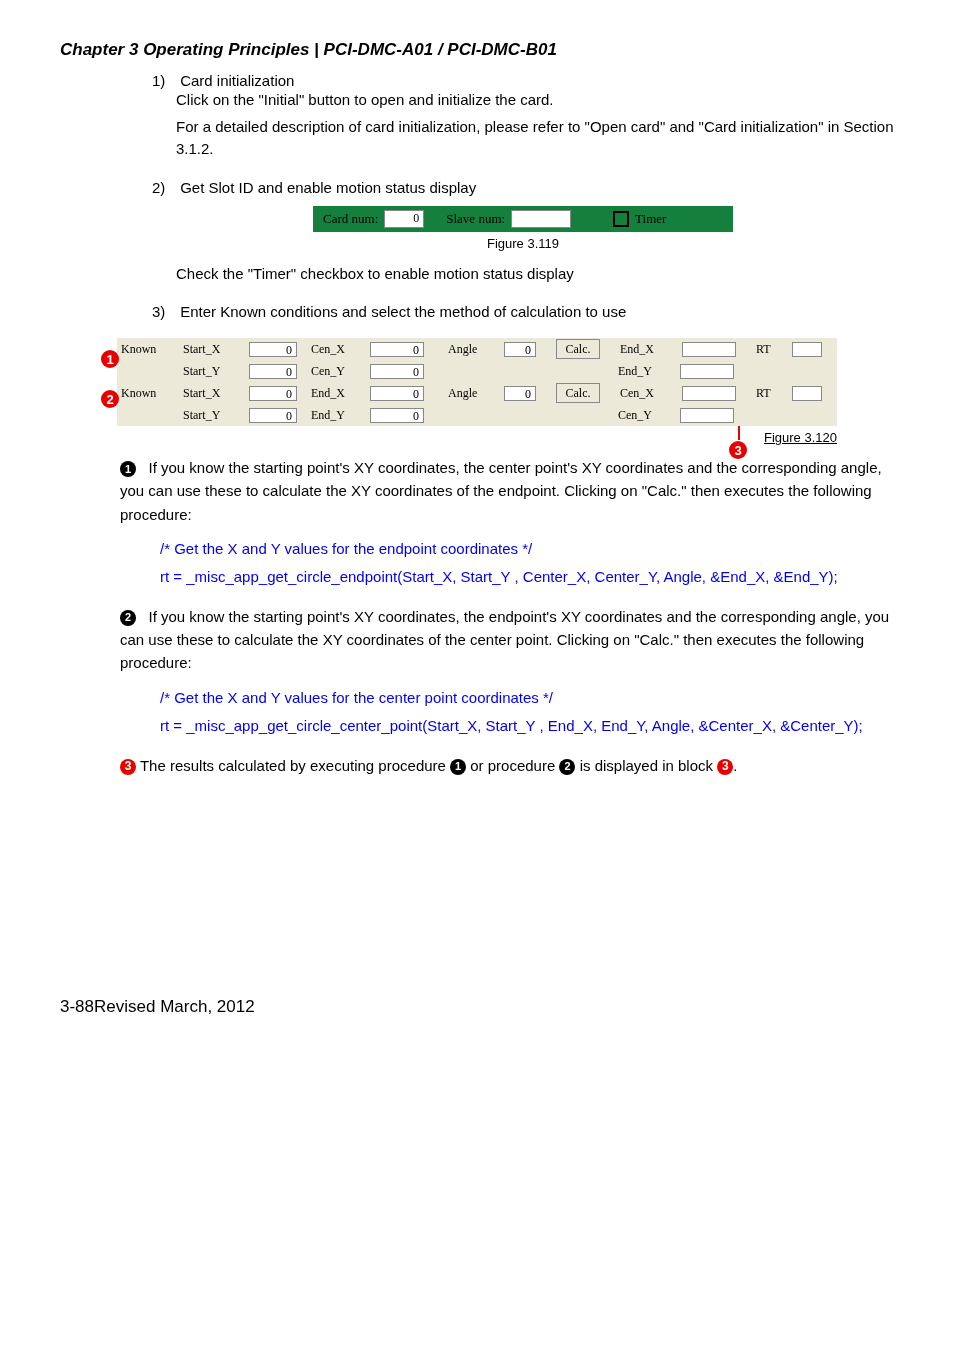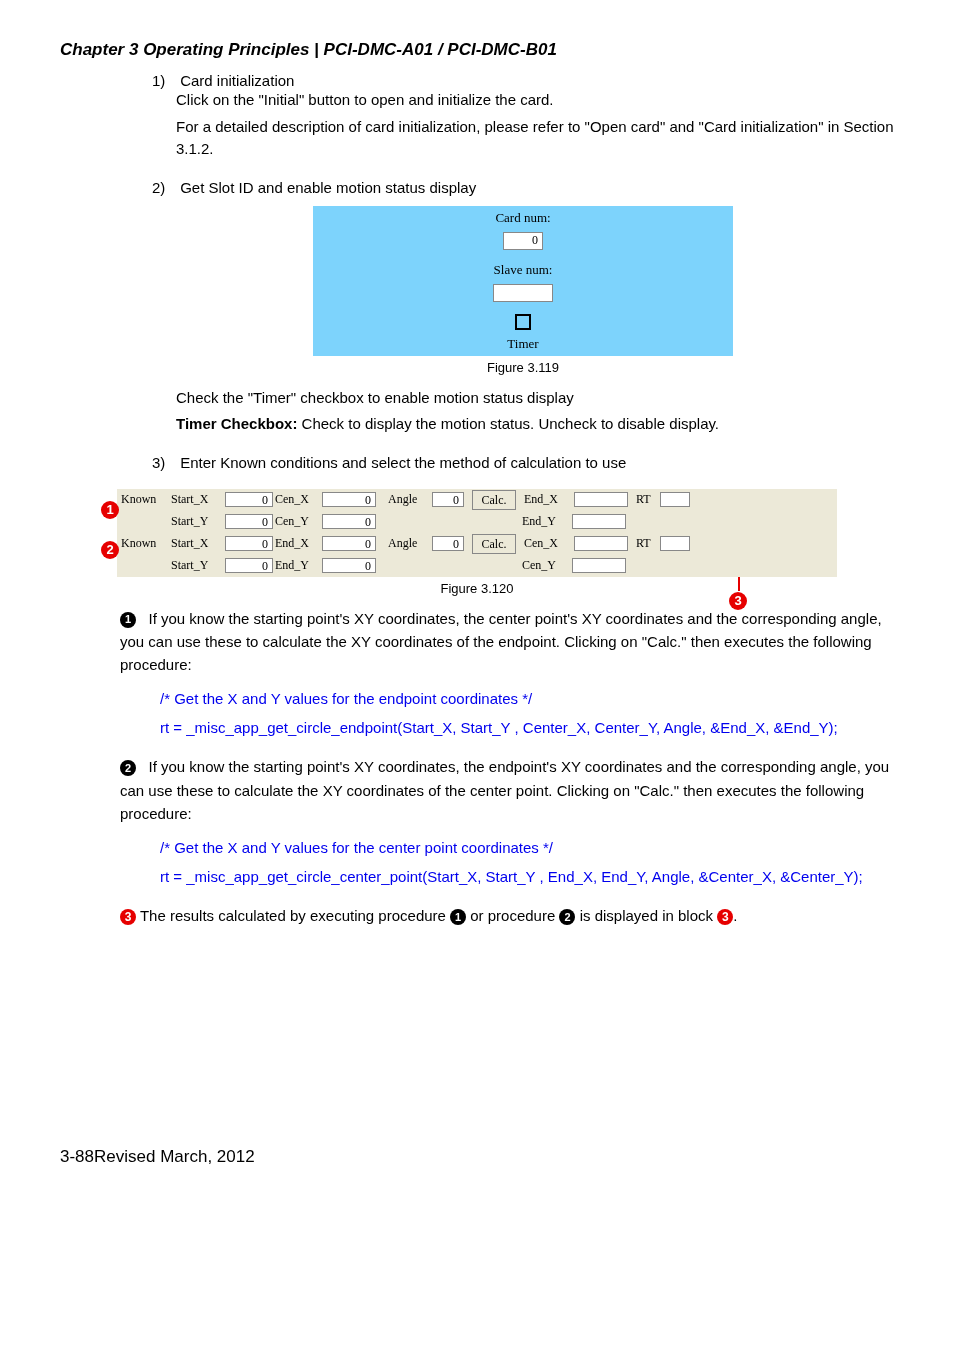--- a/index.html
+++ b/index.html
@@ -26,28 +26,27 @@
     width: 24px;
   }
   .para {
     margin-left: 24px;
     line-height: 1.5;
     margin-bottom: 4px;
   }
   .ui-snippet-1 {
     margin: 10px auto 4px auto;
     width: 400px;
-    background: #7dd3fc;
+    background: #15803d;
     padding: 4px 10px;
     font-family: Georgia, 'Times New Roman', serif;
     font-size: 13px;
     display: flex;
     align-items: center;
     gap: 6px;
-    flex-direction: column;
   }
   .ui-label {
     font-family: Georgia, serif;
     font-size: 13px;
   }
   .ui-input-sm {
     width: 30px;
     height: 16px;
     border: 1px solid #888;
     background: #fff;
@@ -87,21 +86,21 @@
     position: relative;
   }
   .ui-row {
     background: #ece9d8;
     display: flex;
     align-items: center;
     height: 22px;
     padding: 0 4px;
     font-family: Georgia, serif;
     font-size: 12px;
-    gap: 2px;
+    gap: 14px;
   }
   .col-known { width: 48px; }
   .col-start { width: 52px; }
   .col-startval { width: 48px; text-align: right; border: 1px solid #888; background: #fff; height: 15px; padding: 0 4px; box-sizing: border-box; line-height: 15px;}
   .col-label2 { width: 45px; }
   .col-val2 { width: 54px; text-align: right; border: 1px solid #888; background: #fff; height: 15px; padding: 0 4px; box-sizing: border-box; line-height: 15px;}
   .col-angle { width: 42px; padding-left: 10px; }
   .col-angleval { width: 32px; text-align: right; border: 1px solid #888; background: #fff; height: 15px; padding: 0 4px; box-sizing: border-box; line-height: 15px;}
   .col-calc { width: 42px; border: 1px solid #888; background: #ece9d8; text-align: center; height: 18px; line-height: 18px; margin: 0 6px; }
   .col-end { width: 48px; }
@@ -121,21 +120,21 @@
     vertical-align: middle;
     font-family: Arial;
   }
   .annot-overlay {
     position: absolute;
     left: -16px;
     top: 12px;
   }
   .annot-overlay .red-circle { margin-bottom: 22px; display: flex;}
   .fig-row {
-    display: flex; justify-content: center; position: relative; height: 30px; align-items: flex-start;
+    display: flex; justify-content: flex-end; position: relative; height: 30px; align-items: flex-start; text-decoration: underline;
   }
   .body-text {
     margin-left: 60px;
     line-height: 1.55;
     margin-bottom: 12px;
   }
   .blue-text {
     color: #0000ee;
     font-family: Arial;
   }
@@ -174,23 +173,20 @@
     <span class="ui-input-sm">0</span>
     <span style="width:10px"></span>
     <span class="ui-label">Slave num:</span>
     <span class="ui-input-md"></span>
     <span style="width:30px"></span>
     <span class="ui-checkbox"></span>
     <span class="ui-label">Timer</span>
   </div>
   <div class="figure-label">Figure 3.119</div>
   <div class="para">Check the "Timer" checkbox to enable motion status display</div>
-  <div class="para">
-    <strong>Timer Checkbox:</strong><span> Check to display the motion status. Uncheck to disable display.</span>
-  </div>
 </div>
 
 <div class="section">
   <div>
     <span class="list-num">3)</span>
     <span>Enter Known conditions and select the method of calculation to use</span>
   </div>
 </div>
 
 <div class="ui-figure-2">

